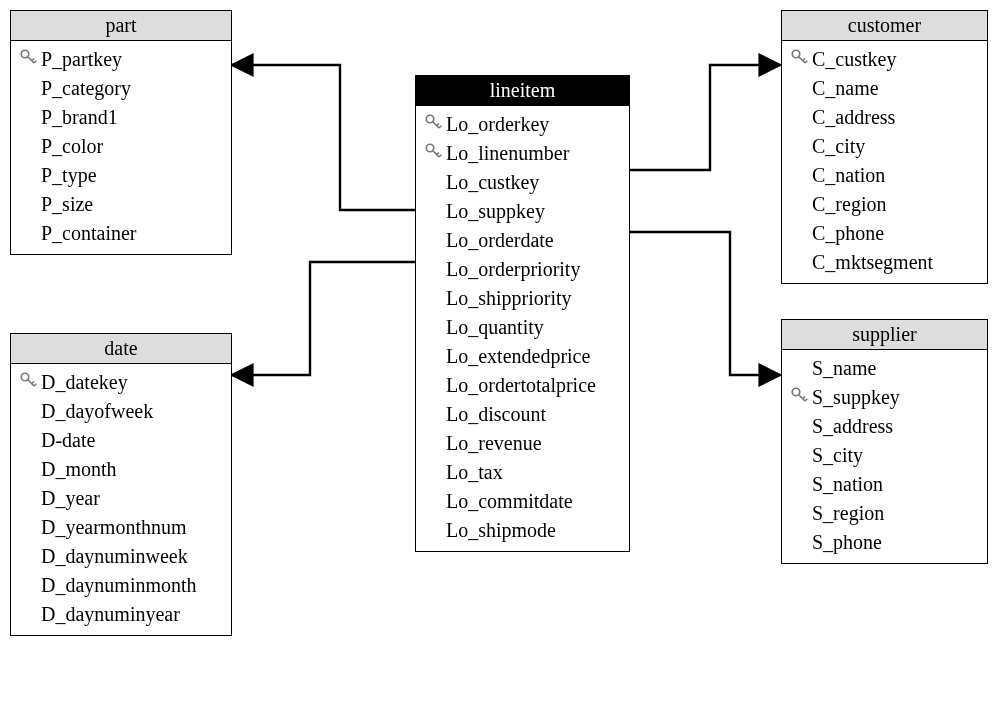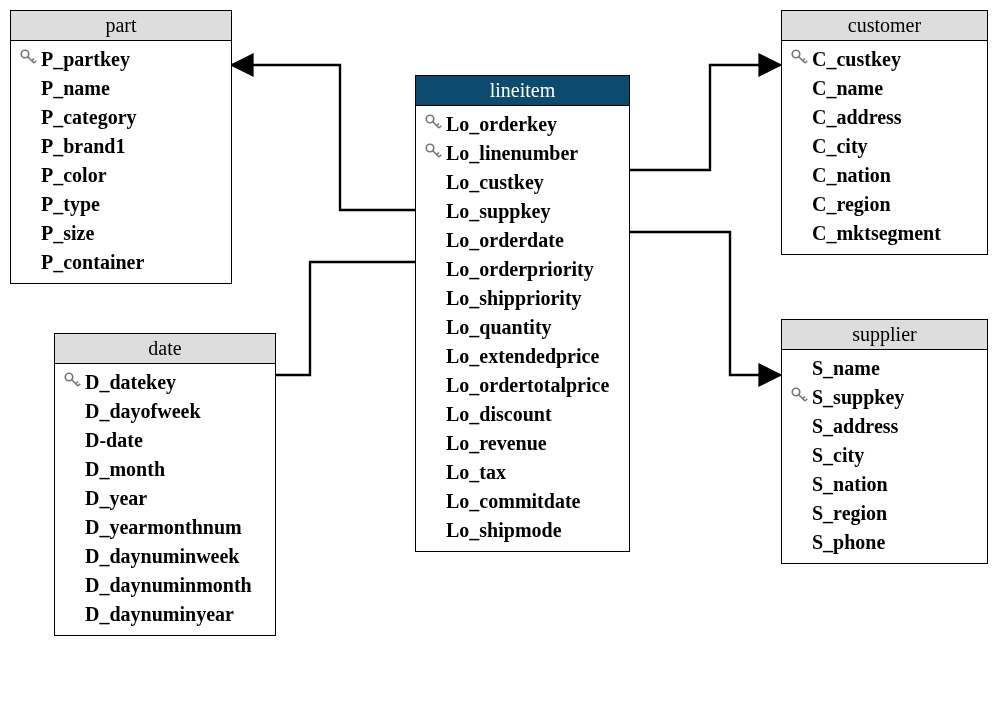--- a/index.html
+++ b/index.html
@@ -25,21 +25,20 @@
     }
     .entity-body {
       padding: 4px 8px 6px 8px;
     }
     .field {
       white-space: nowrap;
       font-size: 20px;
       line-height: 29px;
       display: flex;
       align-items: center;
-      font-weight: bold;
     }
     .key-icon {
       display: inline-block;
       width: 18px;
       height: 18px;
       margin-right: 4px;
       flex-shrink: 0;
     }
     .key-spacer {
       display: inline-block;
@@ -81,24 +80,20 @@
         <span><svg class="key-icon" viewBox="0 0 24 24">
             <circle cx="8" cy="8" r="5" fill="none" stroke="#777" stroke-width="2.2"></circle>
             <line x1="11" y1="11" x2="20" y2="20" stroke="#777" stroke-width="2.2"></line>
             <line x1="17" y1="17" x2="20" y2="14" stroke="#777" stroke-width="2.2"></line>
             <line x1="20" y1="20" x2="23" y2="17" stroke="#777" stroke-width="2.2"></line>
           </svg></span>
         <span>P_partkey</span>
       </div>
       <div class="field">
         <span class="key-spacer"></span>
-        <span>P_name</span>
-      </div>
-      <div class="field">
-        <span class="key-spacer"></span>
         <span>P_category</span>
       </div>
       <div class="field">
         <span class="key-spacer"></span>
         <span>P_brand1</span>
       </div>
       <div class="field">
         <span class="key-spacer"></span>
         <span>P_color</span>
       </div>
@@ -110,21 +105,21 @@
         <span class="key-spacer"></span>
         <span>P_size</span>
       </div>
       <div class="field">
         <span class="key-spacer"></span>
         <span>P_container</span>
       </div>
     </div>
 </div>
 
-<div class="entity" style="left:10px; top:333px; width:220px;margin-left:44px;">
+<div class="entity" style="left:10px; top:333px; width:220px;">
   <div class="entity-header">date</div>
   <div class="entity-body">
       <div class="field">
         <span><svg class="key-icon" viewBox="0 0 24 24">
             <circle cx="8" cy="8" r="5" fill="none" stroke="#777" stroke-width="2.2"></circle>
             <line x1="11" y1="11" x2="20" y2="20" stroke="#777" stroke-width="2.2"></line>
             <line x1="17" y1="17" x2="20" y2="14" stroke="#777" stroke-width="2.2"></line>
             <line x1="20" y1="20" x2="23" y2="17" stroke="#777" stroke-width="2.2"></line>
           </svg></span>
         <span>D_datekey</span>
@@ -158,21 +153,21 @@
         <span>D_daynuminmonth</span>
       </div>
       <div class="field">
         <span class="key-spacer"></span>
         <span>D_daynuminyear</span>
       </div>
     </div>
 </div>
 
 <div class="entity" style="left:415px; top:75px; width:213px;">
-  <div class="entity-header" style="background:#0c4a6e;color:#fff;">lineitem</div>
+  <div class="entity-header" style="background:#000000;color:#fff;">lineitem</div>
   <div class="entity-body">
       <div class="field">
         <span><svg class="key-icon" viewBox="0 0 24 24">
             <circle cx="8" cy="8" r="5" fill="none" stroke="#777" stroke-width="2.2"></circle>
             <line x1="11" y1="11" x2="20" y2="20" stroke="#777" stroke-width="2.2"></line>
             <line x1="17" y1="17" x2="20" y2="14" stroke="#777" stroke-width="2.2"></line>
             <line x1="20" y1="20" x2="23" y2="17" stroke="#777" stroke-width="2.2"></line>
           </svg></span>
         <span>Lo_orderkey</span>
       </div>
@@ -267,20 +262,24 @@
       <div class="field">
         <span class="key-spacer"></span>
         <span>C_nation</span>
       </div>
       <div class="field">
         <span class="key-spacer"></span>
         <span>C_region</span>
       </div>
       <div class="field">
         <span class="key-spacer"></span>
+        <span>C_phone</span>
+      </div>
+      <div class="field">
+        <span class="key-spacer"></span>
         <span>C_mktsegment</span>
       </div>
     </div>
 </div>
 
 <div class="entity" style="left:781px; top:319px; width:205px;">
   <div class="entity-header">supplier</div>
   <div class="entity-body">
       <div class="field">
         <span class="key-spacer"></span>

